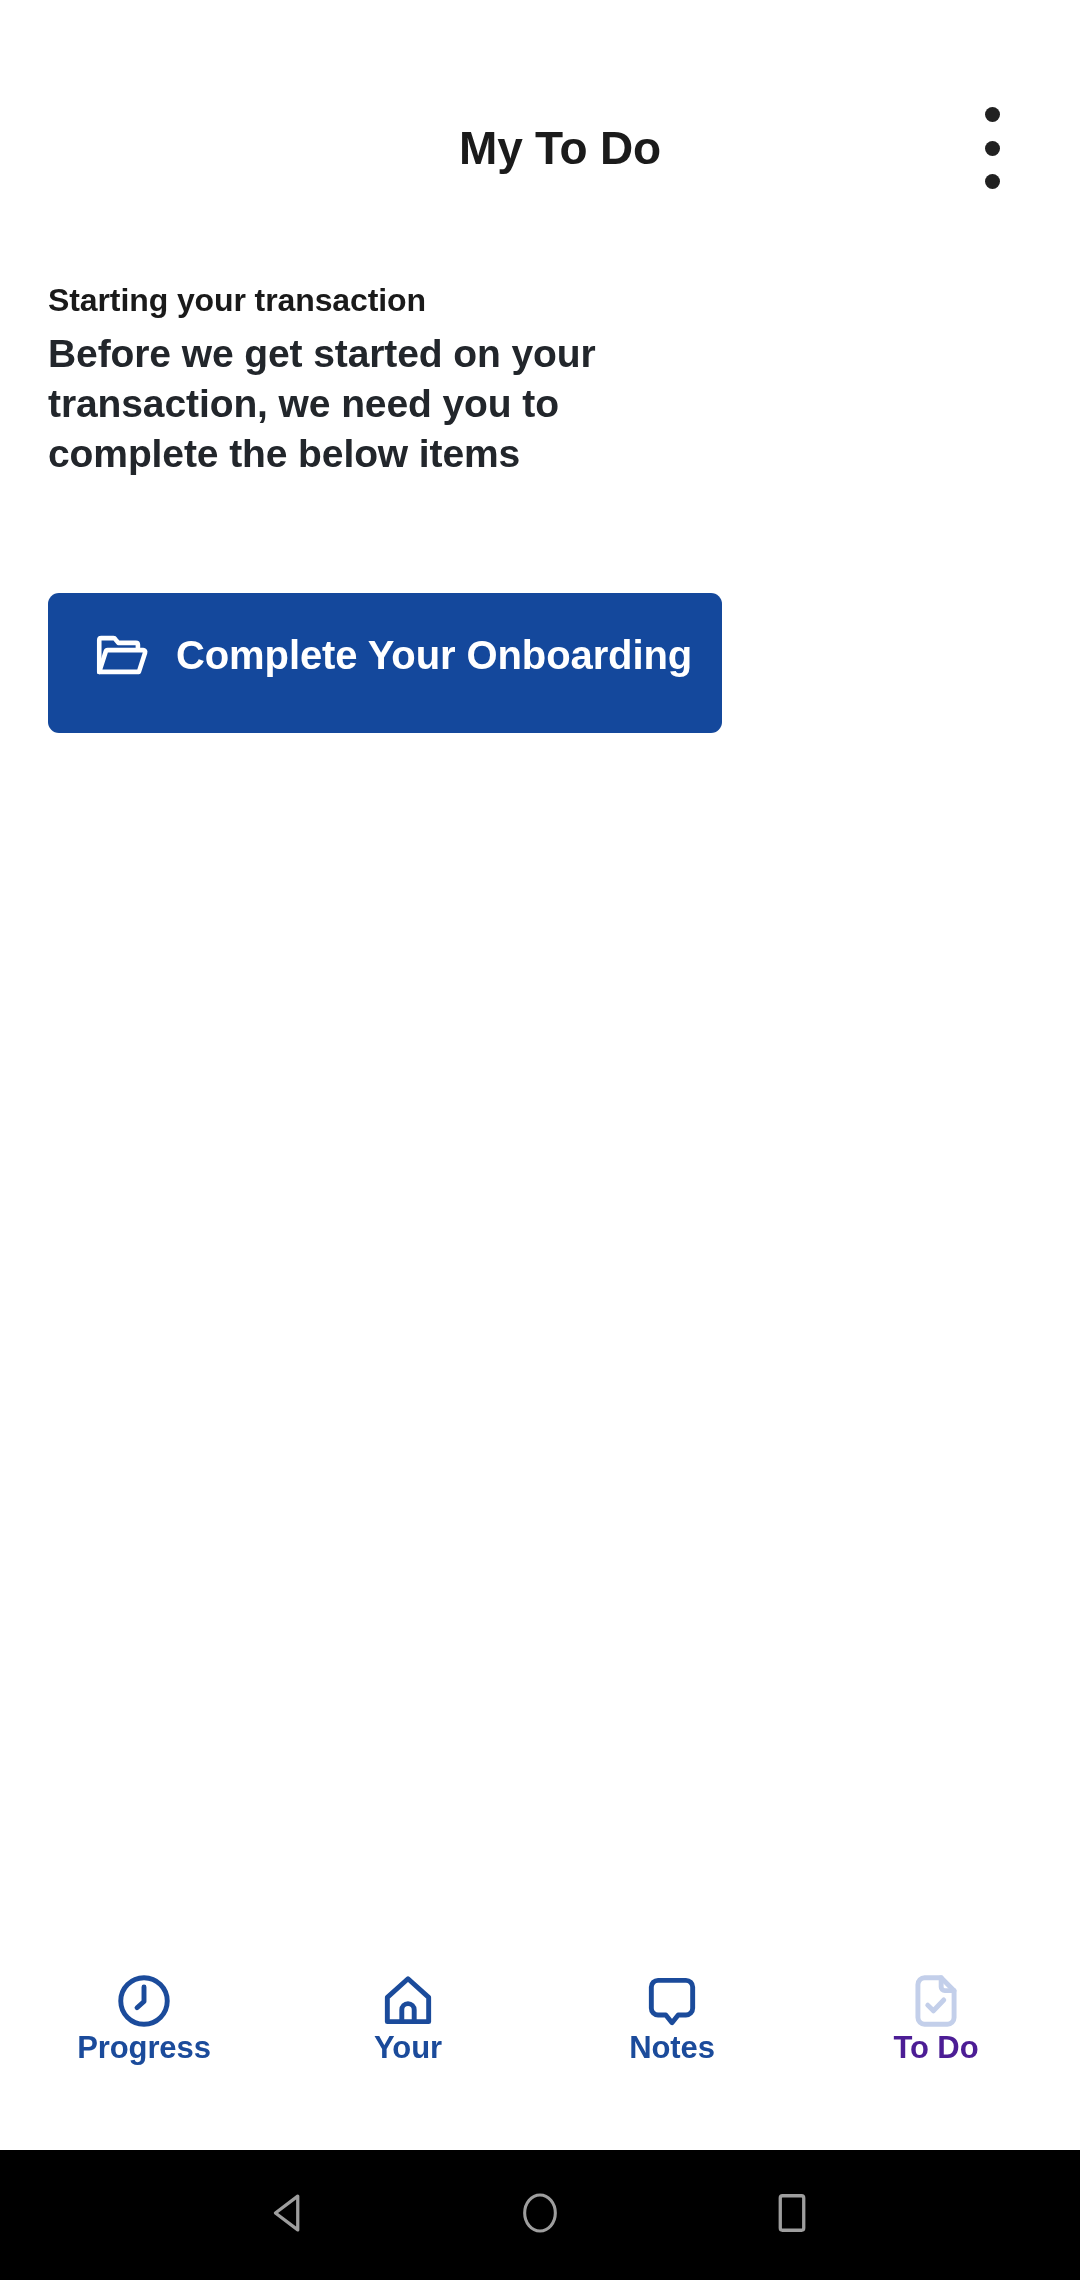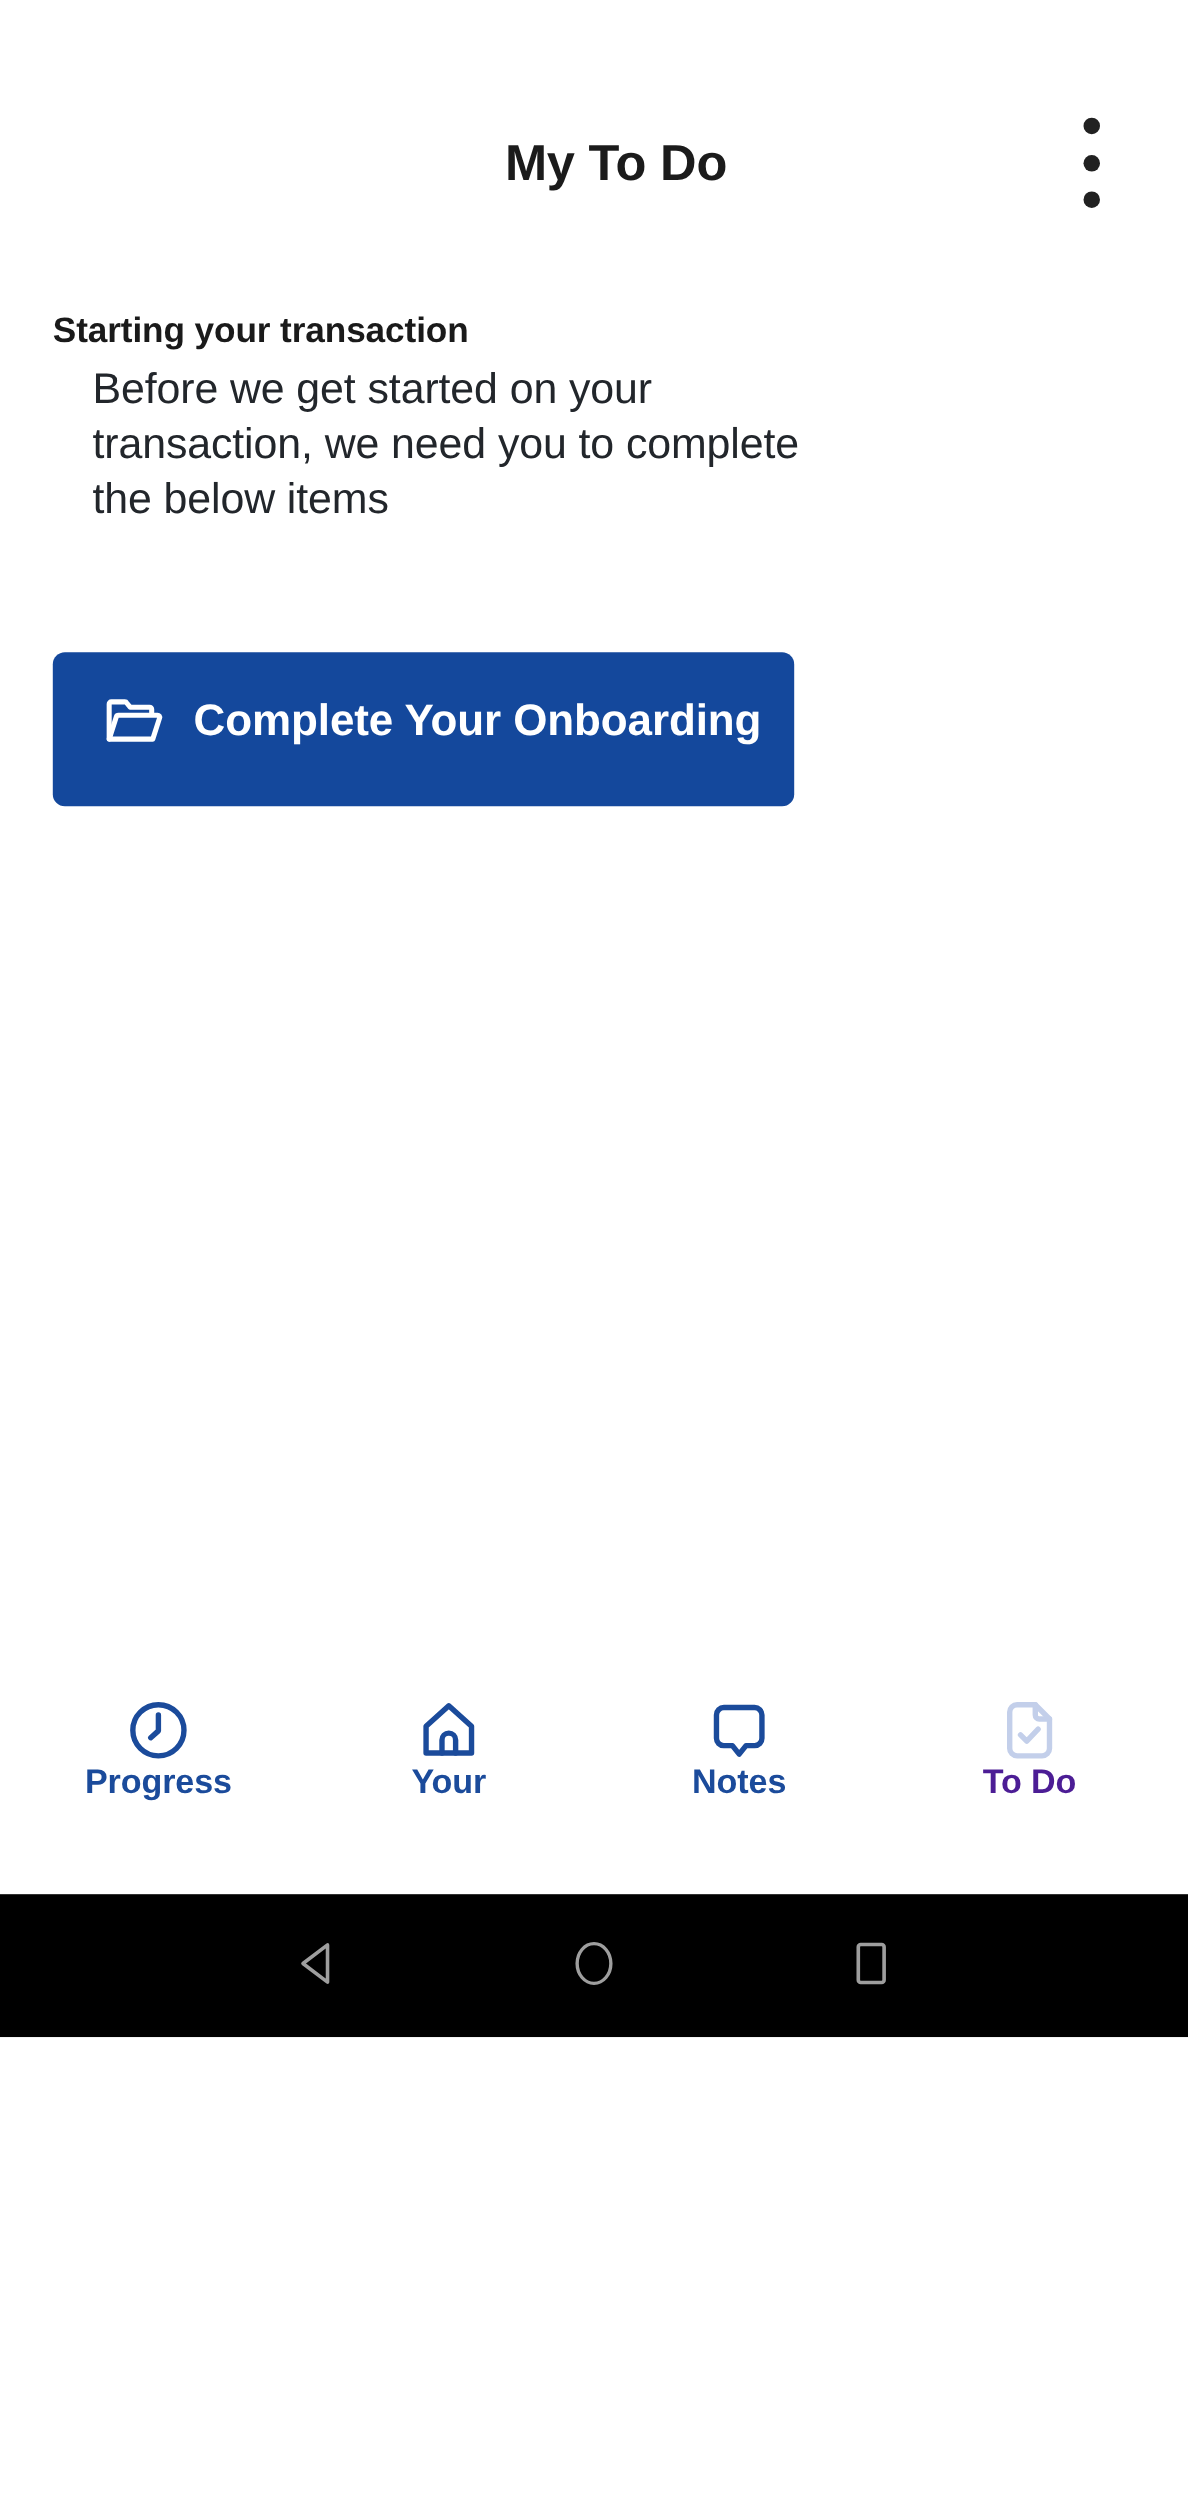--- a/index.html
+++ b/index.html
@@ -4,21 +4,21 @@
 <style>
   * { margin:0; padding:0; box-sizing:border-box; }
   html, body {
     width:1080px; height:2280px;
     background:#ffffff;
     font-family:"Liberation Sans", sans-serif;
     -webkit-font-smoothing:antialiased;
   }
   #screen {
     position:relative;
-    width:1080px; height:1852px;
+    width:1080px; height:2280px;
     background:#ffffff;
     overflow:hidden;
     display:flex;
     flex-direction:column;
   }
 
   
   .appbar {
     position:relative;
     height:250px;
@@ -67,26 +67,25 @@
     margin-top:30px;
     font-size:32px;
     font-weight:bold;
     color:#1a1a1a;
     line-height:1.28;
     letter-spacing:-0.1px;
   }
   .section-body {
     margin-top:8px;
     font-size:39px;
-    font-weight:normal;
+    font-weight:bold;
     color:#22262b;
     line-height:1.28;
     max-width:680px;
     letter-spacing:-0.1px;
-    margin-left:36px;
   }
 
   .task-button {
     display:flex;
     align-items:center;
     gap:26px;
     margin-top:114px;
     width:674px;
     height:140px;
     background:#14489c;

